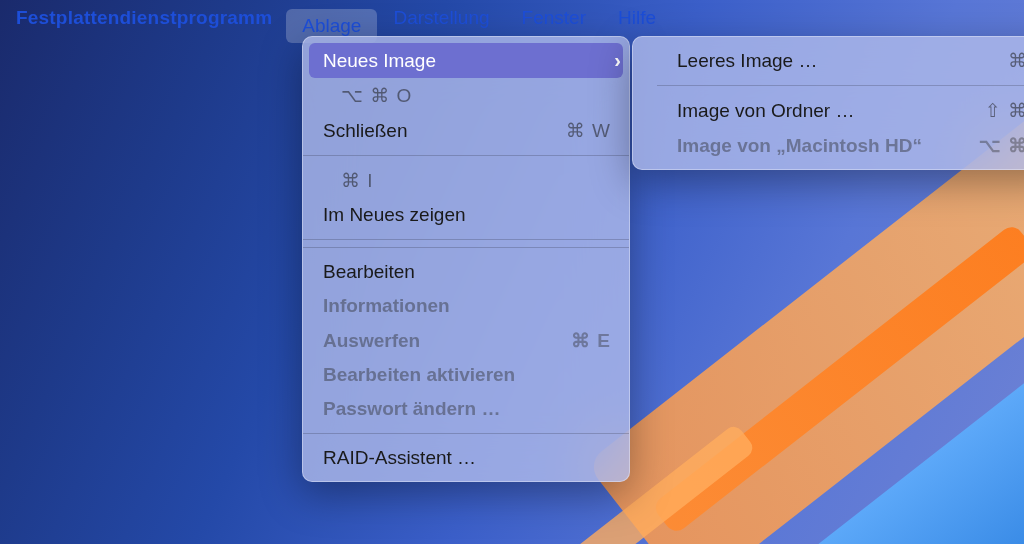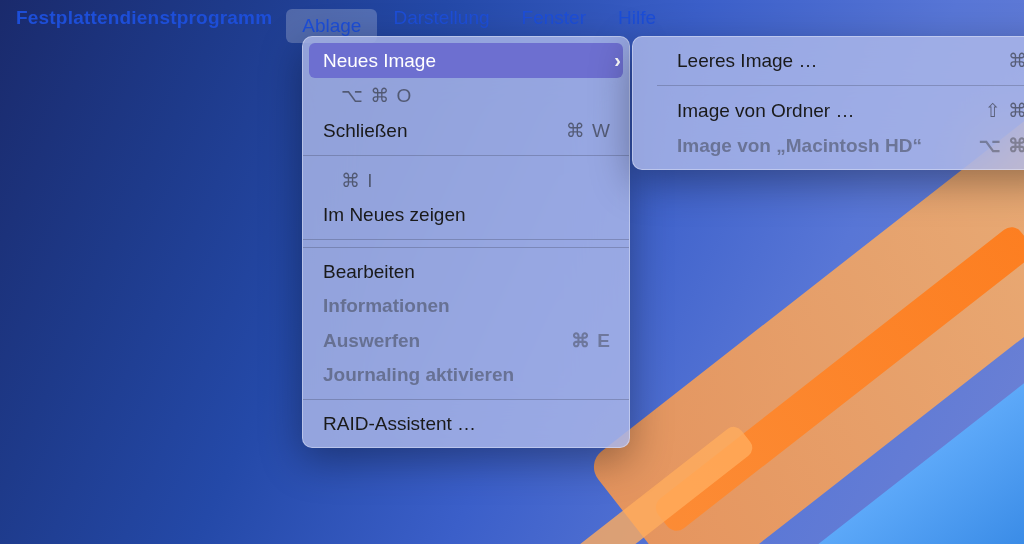--- a/index.html
+++ b/index.html
@@ -167,21 +167,24 @@
     <span class="label">Bearbeiten</span>
   </div>
   <div class="row disabled">
     <span class="label">Informationen</span>
   </div>
   <div class="row disabled">
     <span class="label">Auswerfen</span>
     <span class="shortcut">⌘ E</span>
   </div>
   <div class="row disabled">
-    <span class="label">Journaling aktivieren</span>
+    <span class="label">Bearbeiten aktivieren</span>
+  </div>
+  <div class="row disabled">
+    <span class="label">Passwort ändern …</span>
   </div>
   <div class="sep"></div>
   <div class="row">
     <span class="label">RAID-Assistent …</span>
   </div>
 </div>
 
 <div class="dropdown sub">
   <div class="row">
     <span class="label">Leeres Image …</span>

